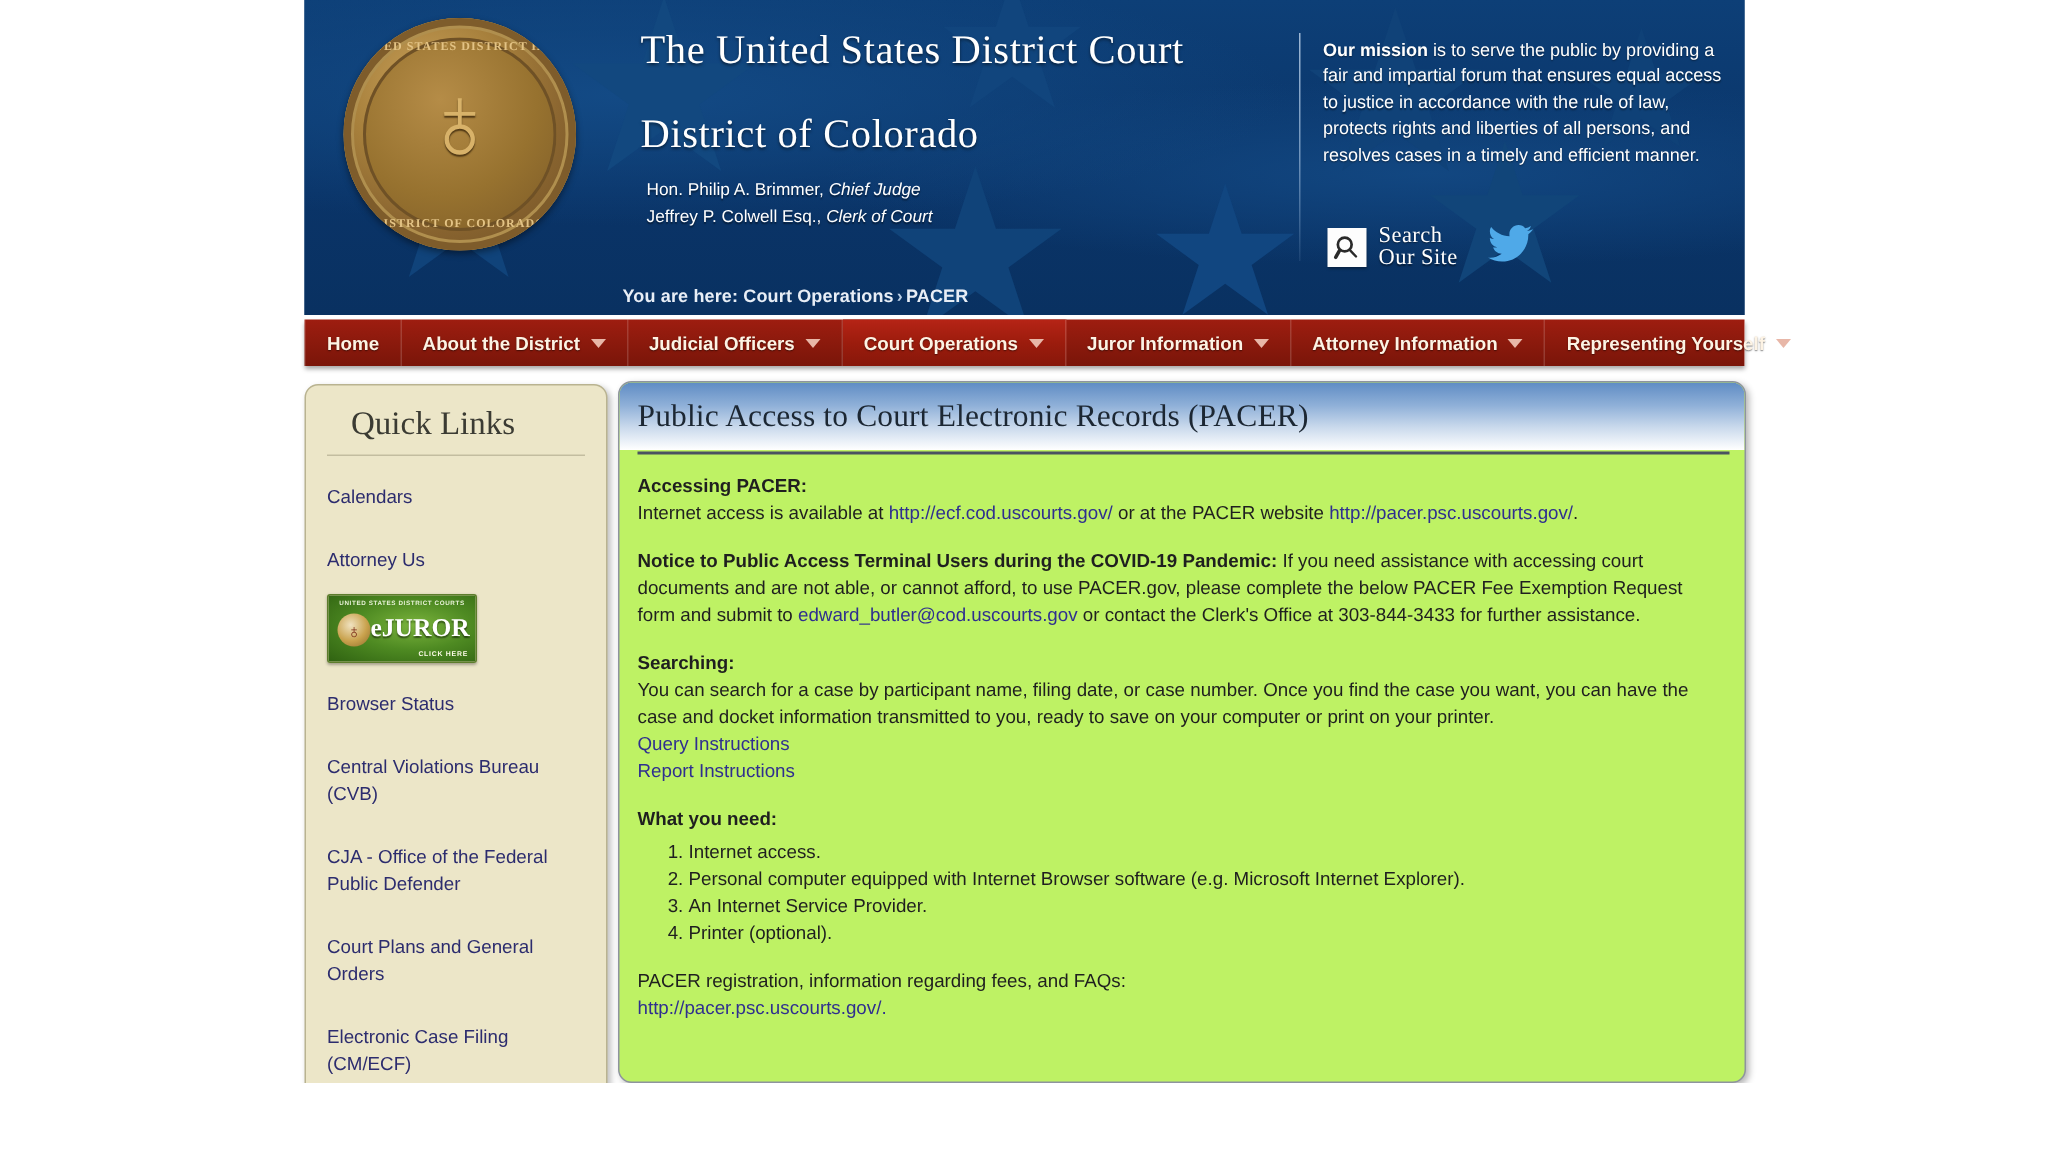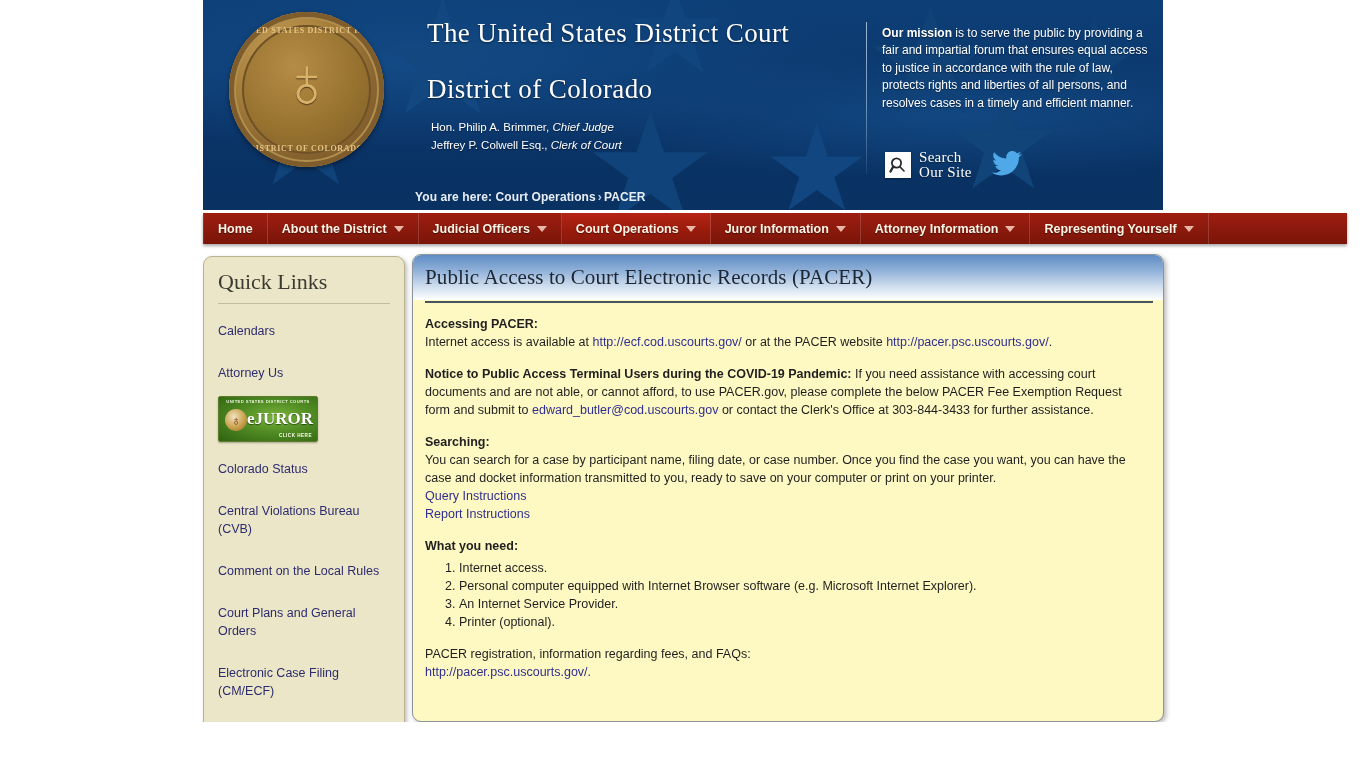--- a/index.html
+++ b/index.html
@@ -125,21 +125,21 @@
   .breadcrumb {
     position: absolute; left: 212px; top: 190px;
     font-size: 12px; color: #e8eef6; font-weight: bold;
     letter-spacing: .1px;
   }
   .breadcrumb .sep { color: #bcd0e6; padding: 0 2px; }
 
   
   .nav {
     position: absolute; left: 203px; top: 213px;
-    width: 1144px; height: 31px;
+    width: 960px; height: 31px;
     background: linear-gradient(180deg,#9e1d10 0%, #8d1a0d 45%, #7a1509 100%);
     display: flex; align-items: stretch;
     box-shadow: 0 2px 3px rgba(0,0,0,.35);
   }
   .nav-item {
     display: flex; align-items: center; gap: 7px;
     padding: 0 14px;
     color: #fdf3e4; font-size: 12.5px; font-weight: bold;
     white-space: nowrap; cursor: pointer;
     border-right: 1px solid #a8virtual;
@@ -165,20 +165,21 @@
     border: 1px solid #b9b390;
     border-top-left-radius: 9px; border-top-right-radius: 9px;
     box-shadow: 2px 2px 4px rgba(0,0,0,.25);
     padding: 12px 0 0 0;
     overflow: hidden;
   }
   .ql-title {
     font-family: "Liberation Serif", serif;
     font-size: 22px; color: #3b3b33;
     padding: 0 14px 8px 14px;
+    margin-left: 16px;
   }
   .ql-rule {
     height:1px; background:#c3bda0; margin: 0 14px 12px 14px;
   }
   .ql-list { list-style:none; margin:0; padding:0; }
   .ql-list li { padding: 0 14px; margin-top: 13px; }
   .ql-link {
     display:block; color:#2c2c6e; font-size: 12.5px;
     line-height: 18px; padding: 5px 0 6px 0; cursor:pointer;
     text-decoration:none;
@@ -209,21 +210,21 @@
   }
   .ej-click {
     position:absolute; right:5px; bottom:3px;
     font-size:4.6px; letter-spacing:.5px; color:#fdfbe8; font-weight:bold;
   }
 
   
   .main {
     position: absolute; left: 412px; top: 254px;
     width: 752px; height: 468px;
-    background: #fef9c3;
+    background: #bef264;
     border: 1px solid #8e949e;
     border-radius: 9px;
     box-shadow: 2px 2px 5px rgba(0,0,0,.3);
     overflow: hidden;
   }
   .panel-head {
     height: 45px;
     background: linear-gradient(180deg,#5f8cc4 0%, #8fb0d8 34%, #c9d9ec 66%, #ffffff 100%);
     border-top-left-radius: 8px; border-top-right-radius: 8px;
     display:flex; align-items:center;
@@ -363,27 +364,27 @@
 
     <div class="ejuror">
       <div class="ej-top">UNITED STATES DISTRICT COURTS</div>
       <div class="ej-seal">♁</div>
       <div class="ej-word">eJUROR</div>
       <div class="ej-click">CLICK HERE</div>
     </div>
 
     <ul class="ql-list" id="ql-after">
         <li>
-          <a class="ql-link">Colorado Status</a>
+          <a class="ql-link">Browser Status</a>
         </li>
         <li>
           <a class="ql-link">Central Violations Bureau (CVB)</a>
         </li>
         <li>
-          <a class="ql-link">Comment on the Local Rules</a>
+          <a class="ql-link">CJA - Office of the Federal Public Defender</a>
         </li>
         <li>
           <a class="ql-link">Court Plans and General Orders</a>
         </li>
         <li>
           <a class="ql-link">Electronic Case Filing (CM/ECF)</a>
         </li>
         <li>
           <a class="ql-link">Employment Opportunities</a>
         </li>

